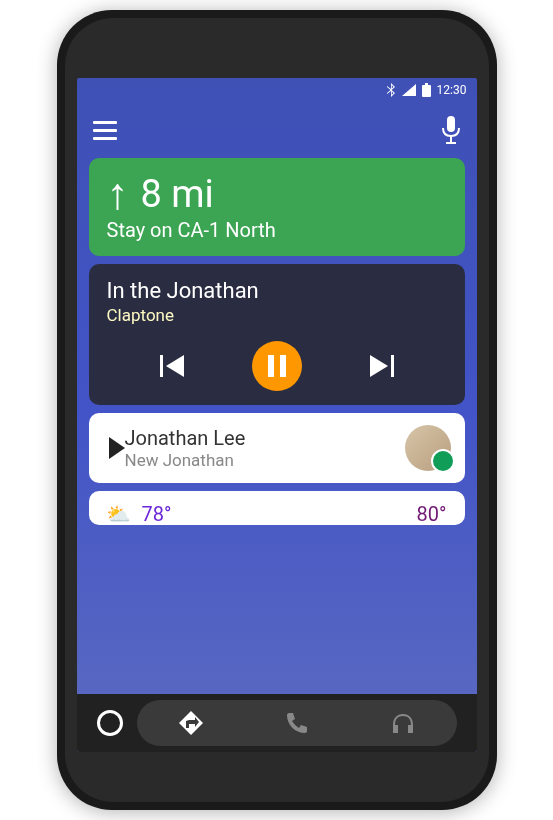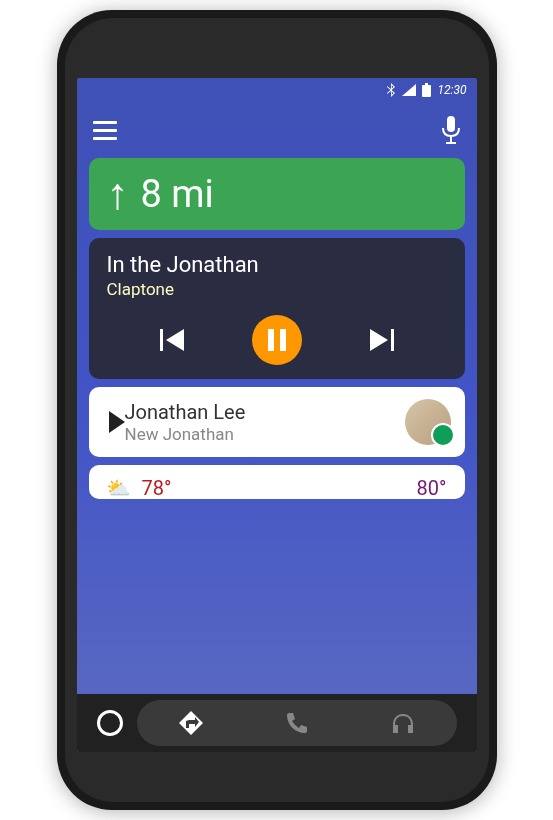--- a/index.html
+++ b/index.html
@@ -59,21 +59,20 @@
     }
     .statusbar {
       height: 24px;
       display: flex;
       align-items: center;
       justify-content: flex-end;
       padding: 0 10px;
       gap: 6px;
       color: #fff;
       font-size: 12px;
-      font-style: italic;
     }
     .status-icon { display: inline-block; }
     .topbar {
       height: 56px;
       display: flex;
       align-items: center;
       justify-content: space-between;
       padding: 0 16px;
     }
     .hamburger { display: flex; flex-direction: column; gap: 5px; }
@@ -168,21 +167,21 @@
       padding: 12px 18px 0 18px;
       display: flex;
       align-items: center;
       justify-content: space-between;
       font-size: 20px;
       height: 34px;
       overflow: hidden;
     }
     .weather-left { display:flex; align-items:center; gap:10px; }
     .sun-cloud { font-size: 20px; }
-    .temp-hi { color: #b91c1c; }
+    .temp-hi { color: #6d28d9; }
     .temp-lo { color: #701a75; }
     .navbar {
       position: absolute;
       bottom: 0; left: 0; right: 0;
       height: 58px;
       background: #212121;
       display: flex;
       align-items: center;
       padding: 0 20px;
       gap: 14px;
@@ -250,20 +249,21 @@
         </div>
       </div>
 
       <div class="content">
 
         <div class="card nav-card">
           <div class="nav-top">
             <span class="nav-arrow">↑</span>
             <span class="nav-dist">8 mi</span>
           </div>
+          <div class="nav-instruction">Stay on CA-1 North</div>
         </div>
 
         <div class="card music-card">
           <div class="music-title">In the Jonathan</div>
           <div class="music-artist">Claptone</div>
           <div class="music-controls">
             <div class="skip-btn">
               <svg width="26" height="22" viewBox="0 0 26 22">
                   <rect x="0" y="0" width="3" height="22" fill="#fff"></rect>
                   <path d="M24 0 L24 22 L6 11 Z" fill="#fff"></path>

